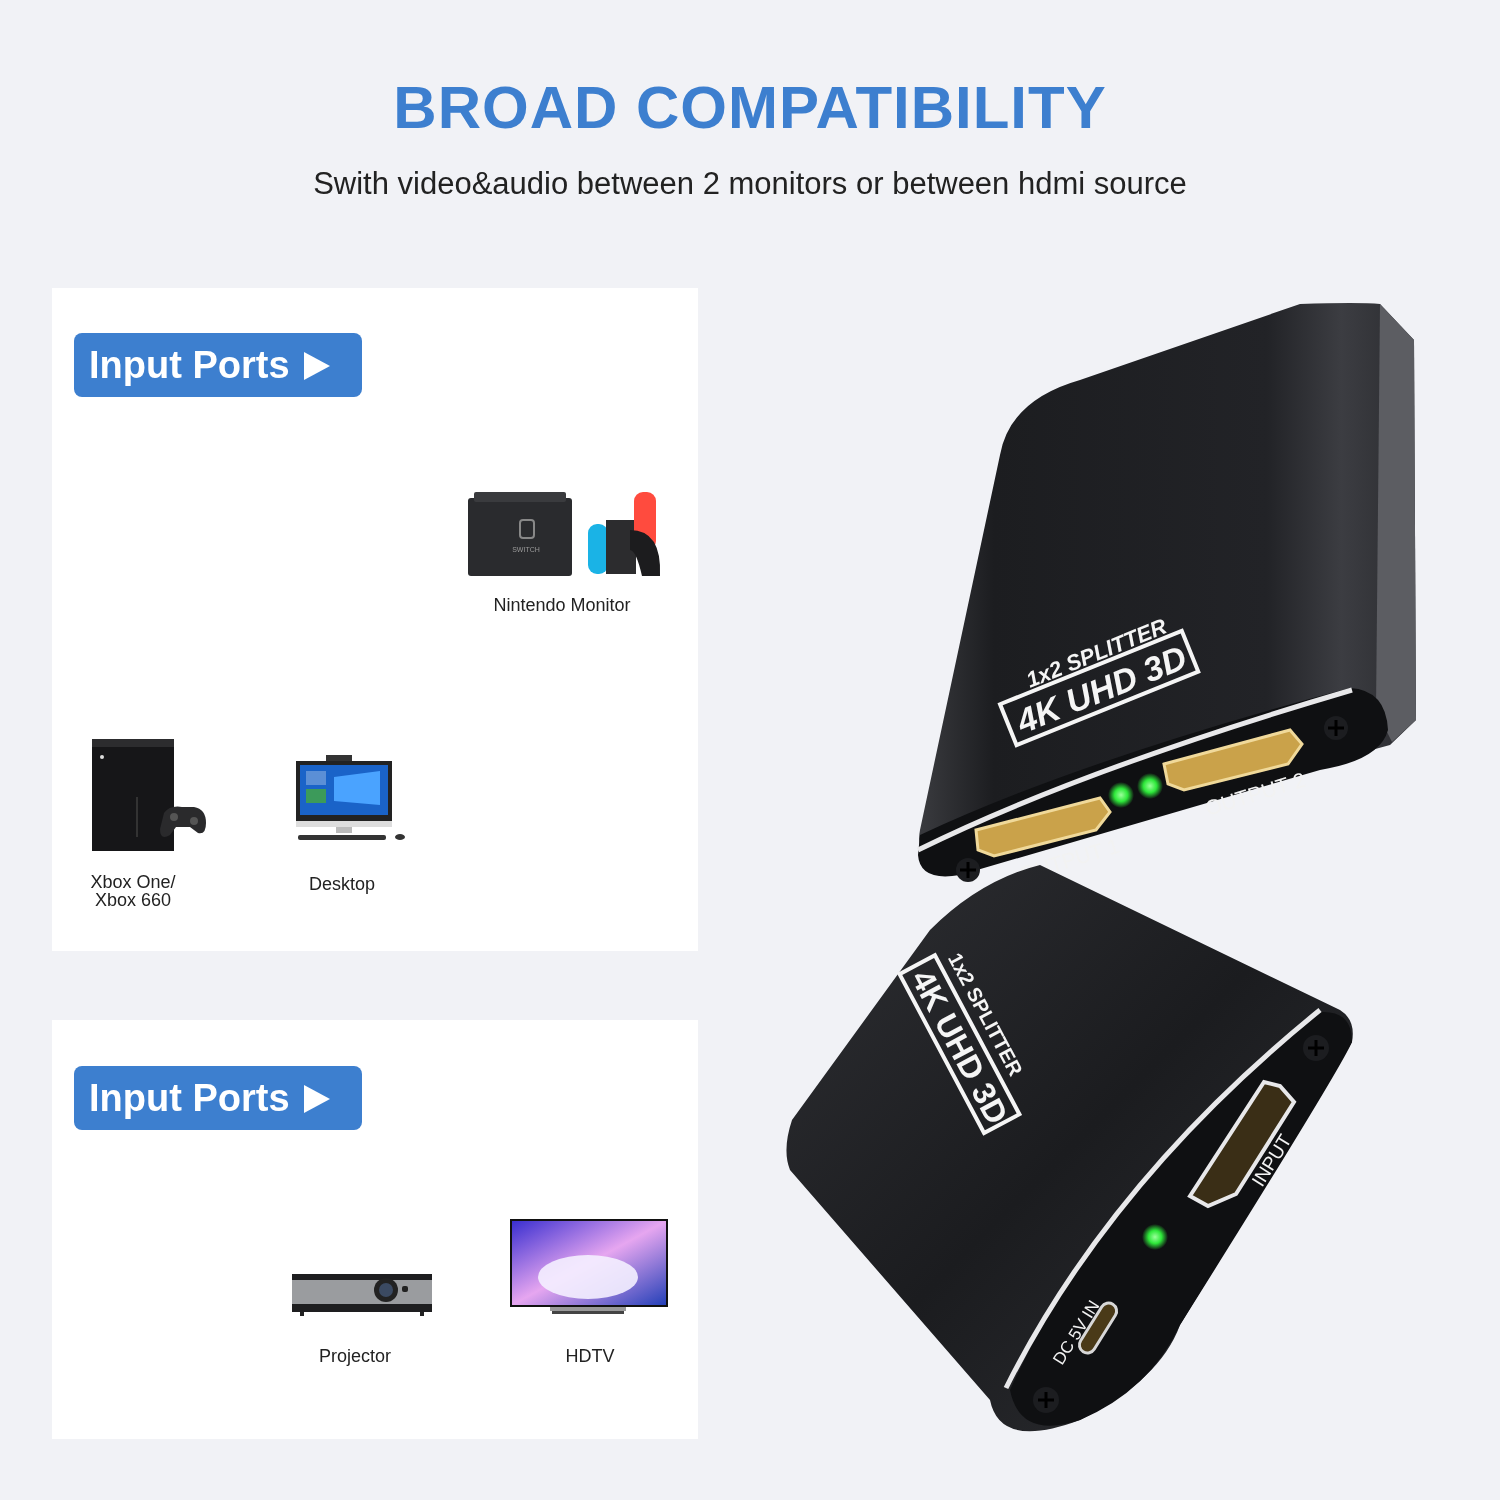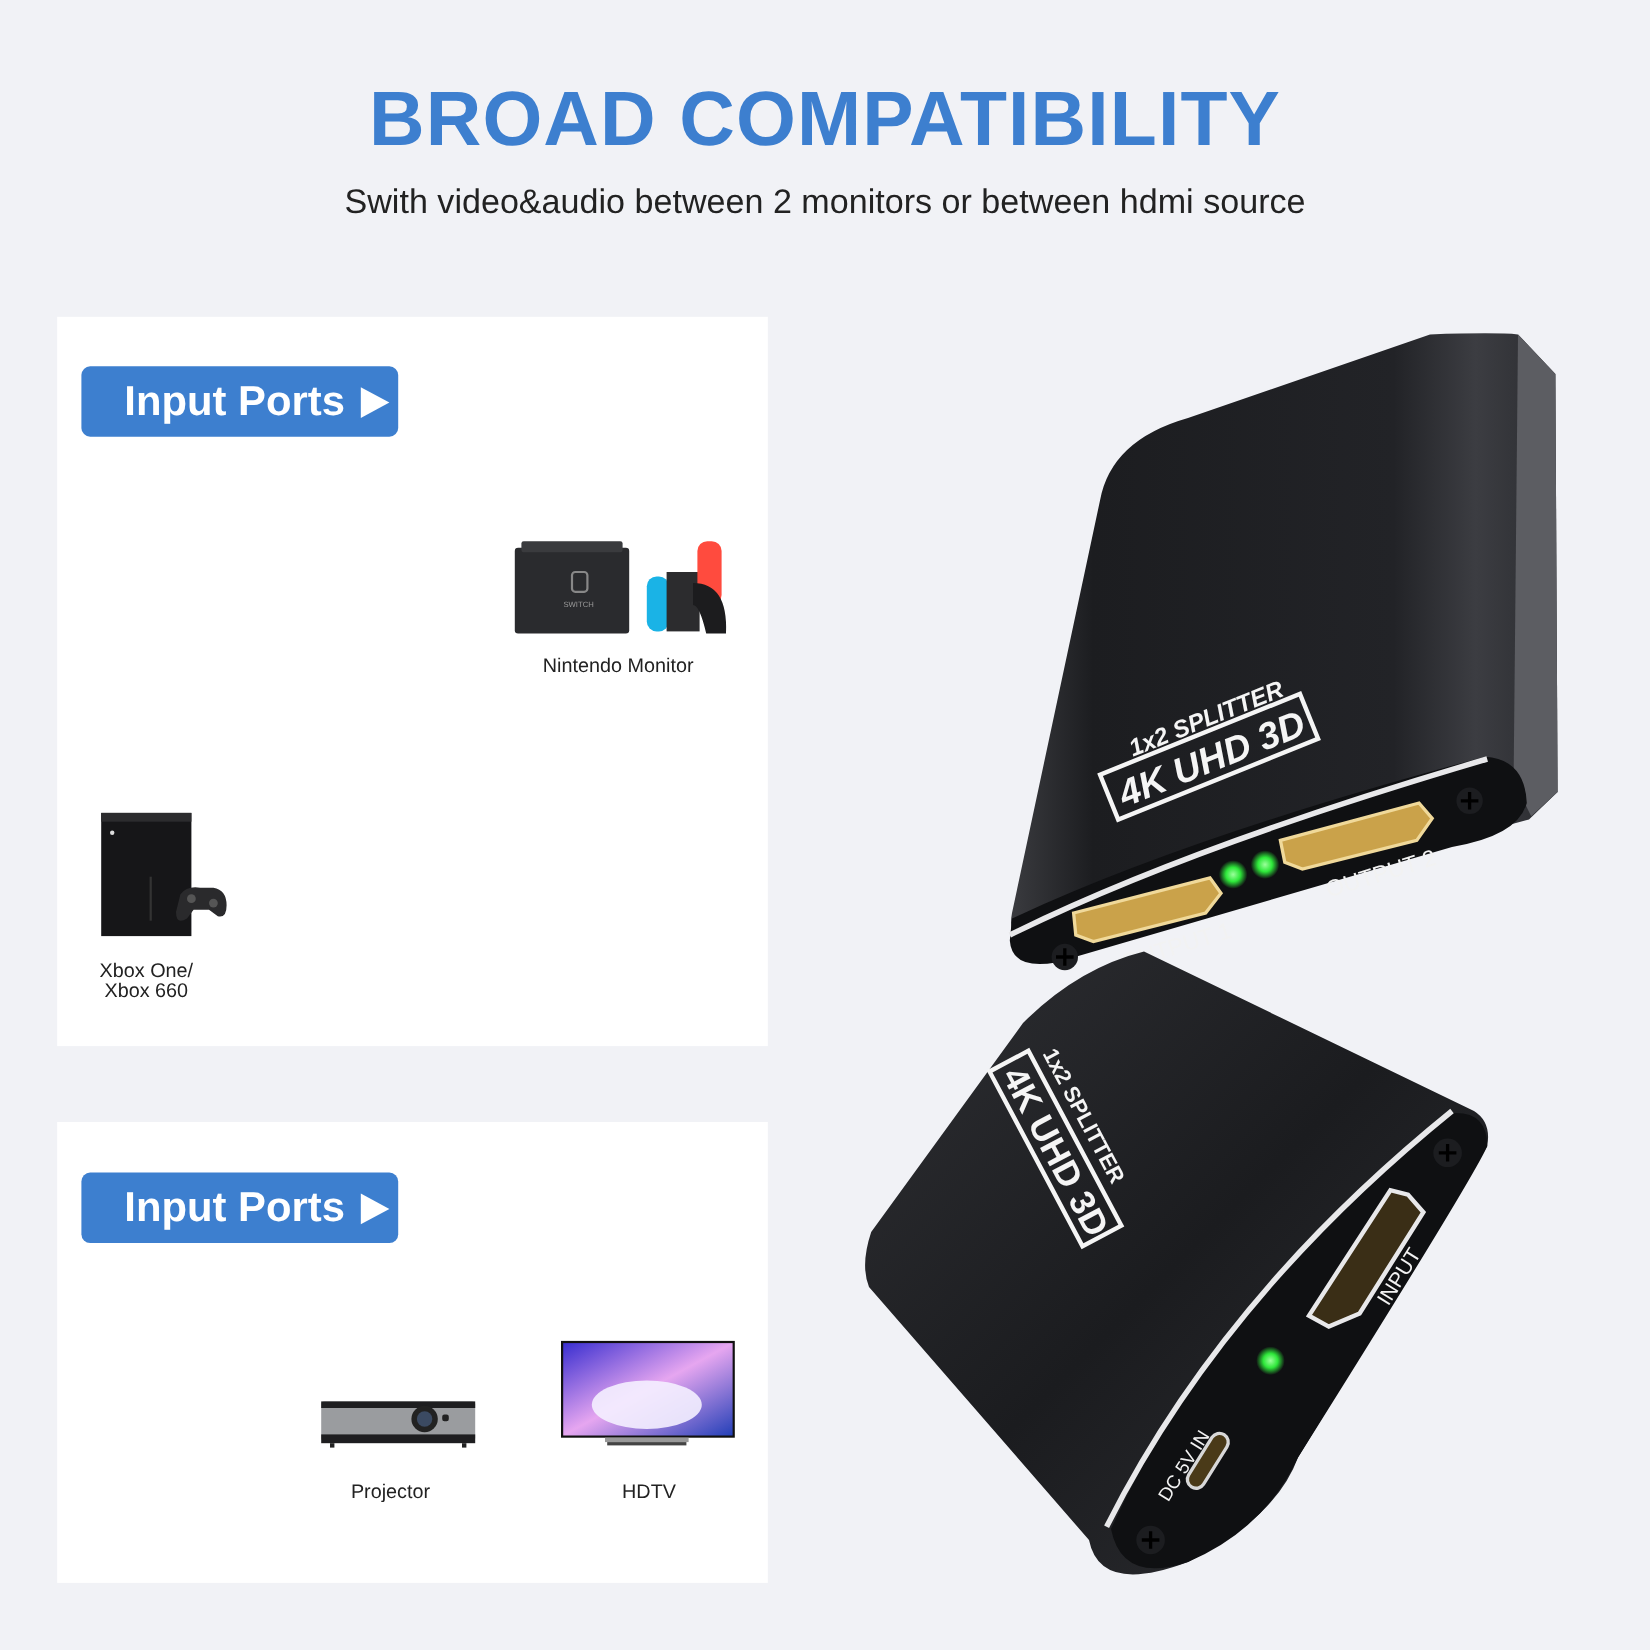--- a/index.html
+++ b/index.html
@@ -3,37 +3,37 @@
 <meta charset="utf-8">
 <style>
   html, body { margin:0; padding:0; }
   body {
     width:1500px; height:1500px; overflow:hidden; position:relative;
     background:#f1f2f6;
     font-family:"Liberation Sans", sans-serif;
   }
   .title {
     position:absolute; left:0; top:58px; width:1500px; text-align:center;
-    font-size:70px; font-weight:700; color:#3d7fcf; letter-spacing:1px;
+    font-size:60px; font-weight:700; color:#3d7fcf; letter-spacing:1px;
     line-height:100px;
   }
   .subtitle {
     position:absolute; left:0; top:164px; width:1500px; text-align:center;
     font-size:31px; color:#222; line-height:40px;
   }
   .panel {
     position:absolute; left:52px; width:646px; background:#fff;
   }
   .panel-1 { top:288px; height:663px; }
   .panel-2 { top:1020px; height:419px; }
   .badge {
     position:absolute; left:22px; width:288px; height:64px;
     background:#3d7fcf; border-radius:8px; color:#fff;
     font-size:38px; font-weight:700; display:flex; align-items:center;
-    box-sizing:border-box; padding-left:39px;
+    box-sizing:border-box; padding-left:15px;
   }
   .panel-1 .badge { top:45px; }
   .panel-2 .badge { top:46px; }
   .badge .arrow {
     width:0; height:0; border-top:14px solid transparent; border-bottom:14px solid transparent;
     border-left:26px solid #fff; margin-left:14px; margin-top:2px;
   }
   .device { position:absolute; text-align:center; }
   .device .label {
     position:absolute; left:0; width:100%; font-size:18px; color:#222; line-height:18px;
@@ -79,20 +79,35 @@
       <circle cx="12" cy="20" r="2" fill="#ddd"></circle>
       <rect x="46" y="60" width="2" height="40" fill="#333"></rect>
       <path d="M74 76 Q80 68 92 70 L104 70 Q116 72 116 86 Q116 98 108 96 L100 90 L86 90 L80 98 Q70 104 70 92 Z" fill="#2a2a2c"></path>
       <circle cx="84" cy="80" r="4" fill="#555"></circle>
         <circle cx="104" cy="84" r="4" fill="#555"></circle>
     </svg>
     <div class="label" style="top:140px;line-height:18px">Xbox One/
 Xbox 660</div>
   </div>
 
+  <div class="device" style="left:230px;top:445px;width:120px;height:180px;">
+    <svg class="art" style="left:12px;top:22px" width="114" height="94" viewBox="0 0 114 94">
+      <rect x="32" y="0" width="26" height="8" fill="#333"></rect>
+      <rect x="2" y="6" width="96" height="60" fill="#222"></rect>
+      <rect x="6" y="10" width="88" height="50" fill="#1a63c8"></rect>
+      <path d="M40 22 L86 16 L86 50 L40 46 Z" fill="#4aa3ff"></path>
+      <rect x="12" y="16" width="20" height="14" fill="#5b8fd6"></rect>
+      <rect x="12" y="34" width="20" height="14" fill="#3c9a5a"></rect>
+      <rect x="2" y="66" width="96" height="6" fill="#ddd"></rect>
+      <rect x="42" y="72" width="16" height="6" fill="#bbb"></rect>
+      <rect x="4" y="80" width="88" height="5" rx="2" fill="#333"></rect>
+      <ellipse cx="106" cy="82" rx="5" ry="3" fill="#333"></ellipse>
+    </svg>
+    <div class="label" style="top:142px">Desktop</div>
+  </div>
 </div>
 
 <div class="panel panel-2">
   <div class="badge">
     <span>Input Ports</span>
     <span class="arrow"></span>
   </div>
 
 
   <div class="device" style="left:458px;top:205px;width:160px;height:150px;">

